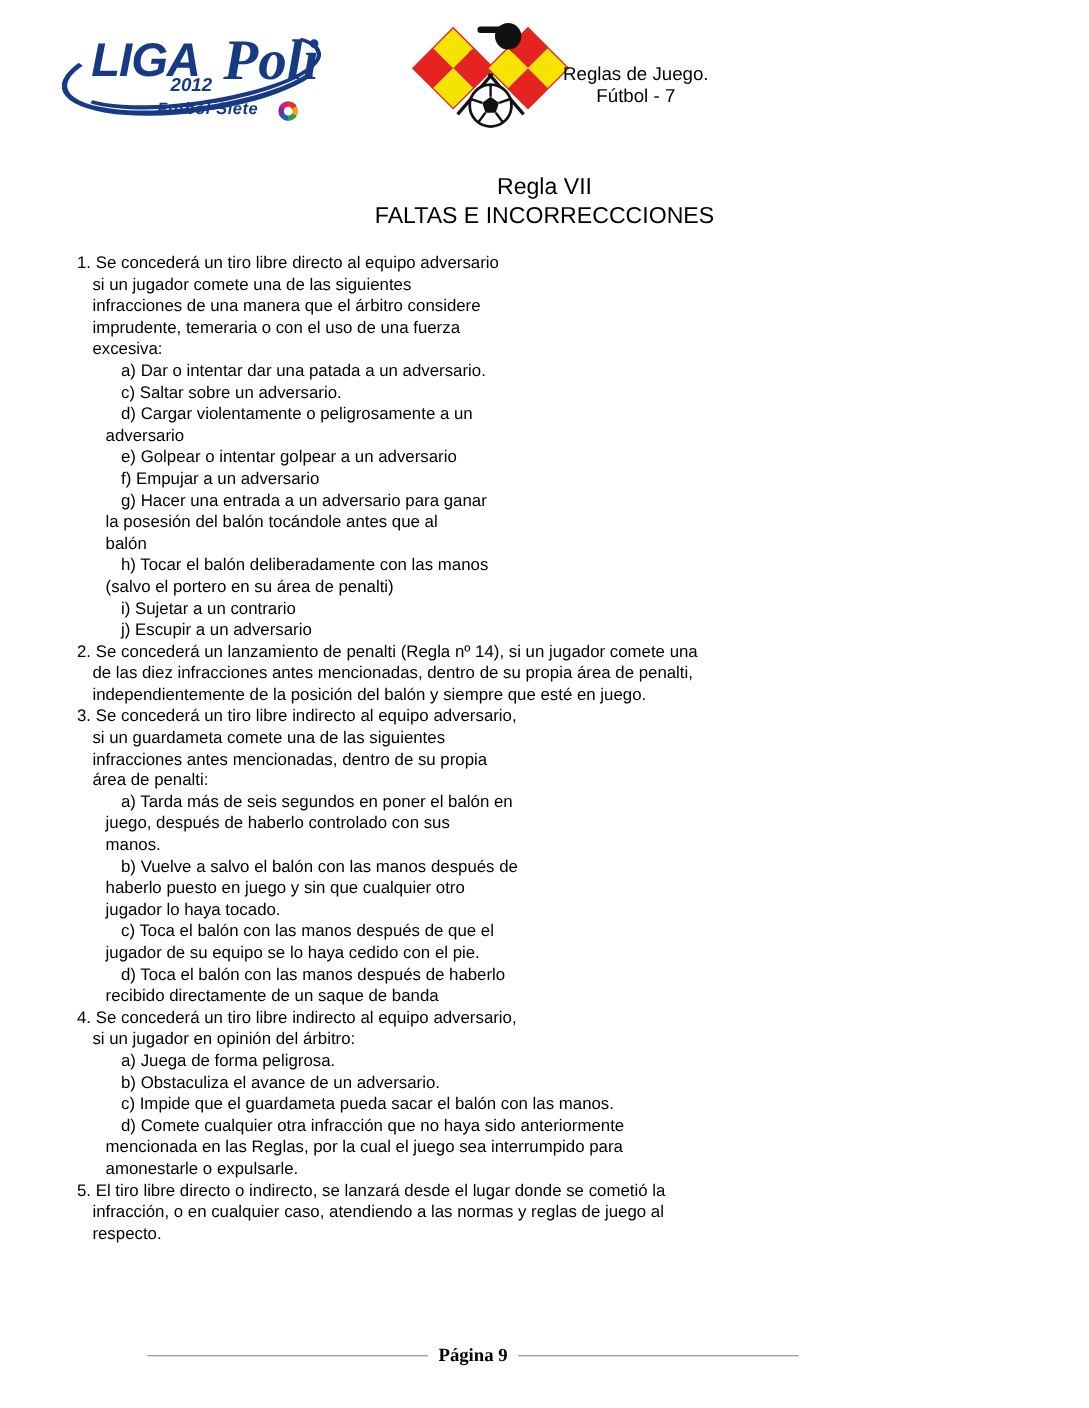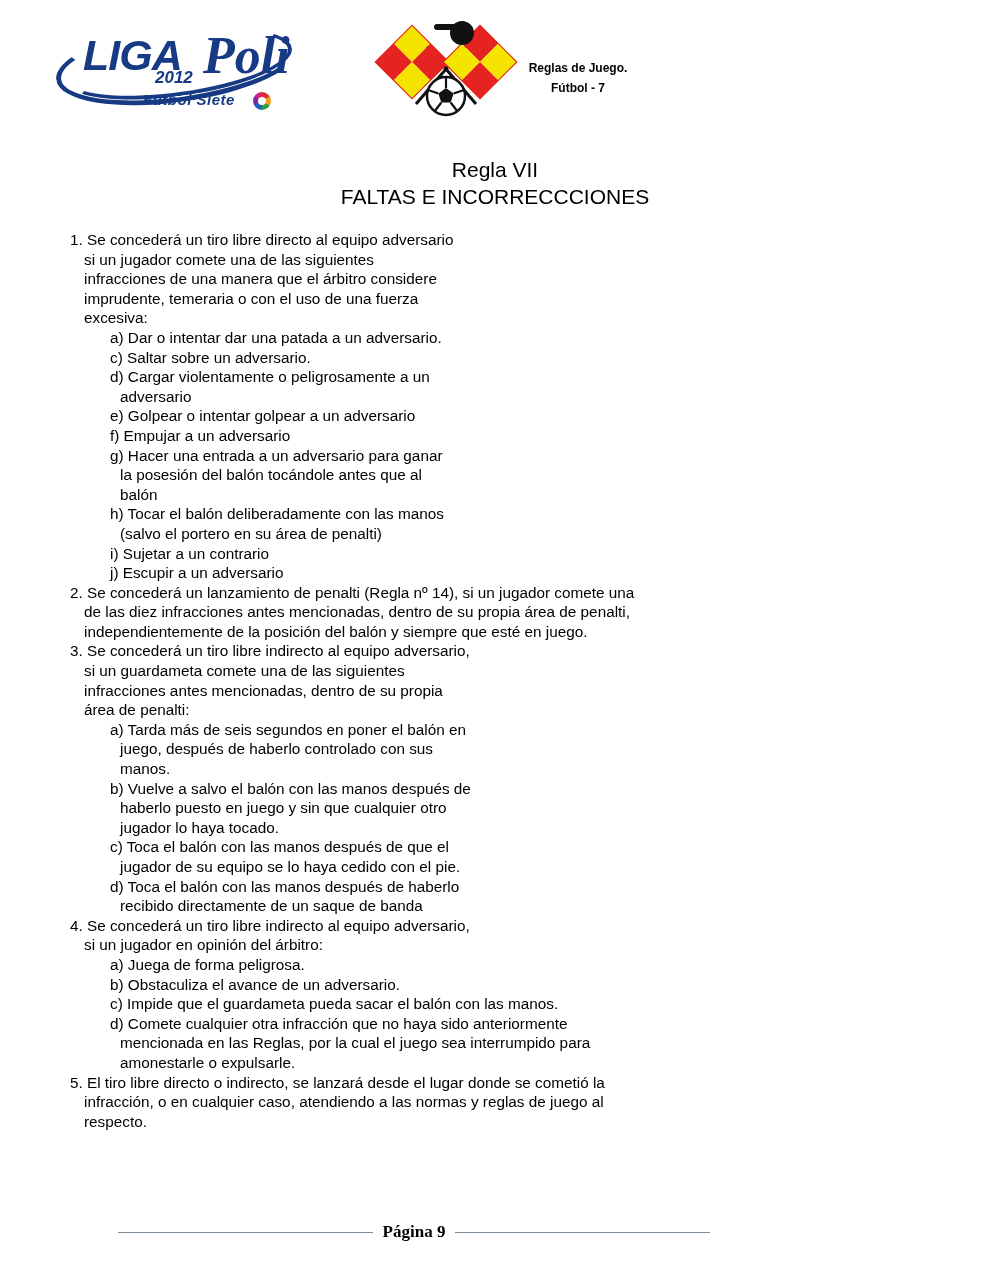--- a/index.html
+++ b/index.html
@@ -136,23 +136,22 @@
     height: 105px;
   }
 
   
   .header-title {
     position: absolute;
     right: 68px;
     top: 58px;
     width: 280px;
     text-align: center;
-    font-size: 12px;
+    font-size: 17px;
     line-height: 20px;
-    font-weight: bold;
   }
 
   
   .doc-title {
     position: absolute;
     top: 156px;
     left: 0;
     width: 990px;
     text-align: center;
   }
@@ -173,26 +172,26 @@
     width: 826px;
   }
   .line {
     font-size: 15.3px;
     line-height: 19.6px;
     white-space: pre;
   }
   .lvl-num      { padding-left: 70px; }
   .lvl-num-cont { padding-left: 84px; }
   .lvl-let      { padding-left: 110px; }
-  .lvl-let-cont { padding-left: 120px; }
+  .lvl-let-cont { padding-left: 96px; }
 
   
   .page-footer {
     position: absolute;
-    left: 0;
+    left: 16px;
     bottom: 38px;
     width: 828px;
     display: flex;
     align-items: center;
     justify-content: center;
     margin-top: 36px;
   }
   .footer-rule {
     height: 1px;
     background: #7b899b;

